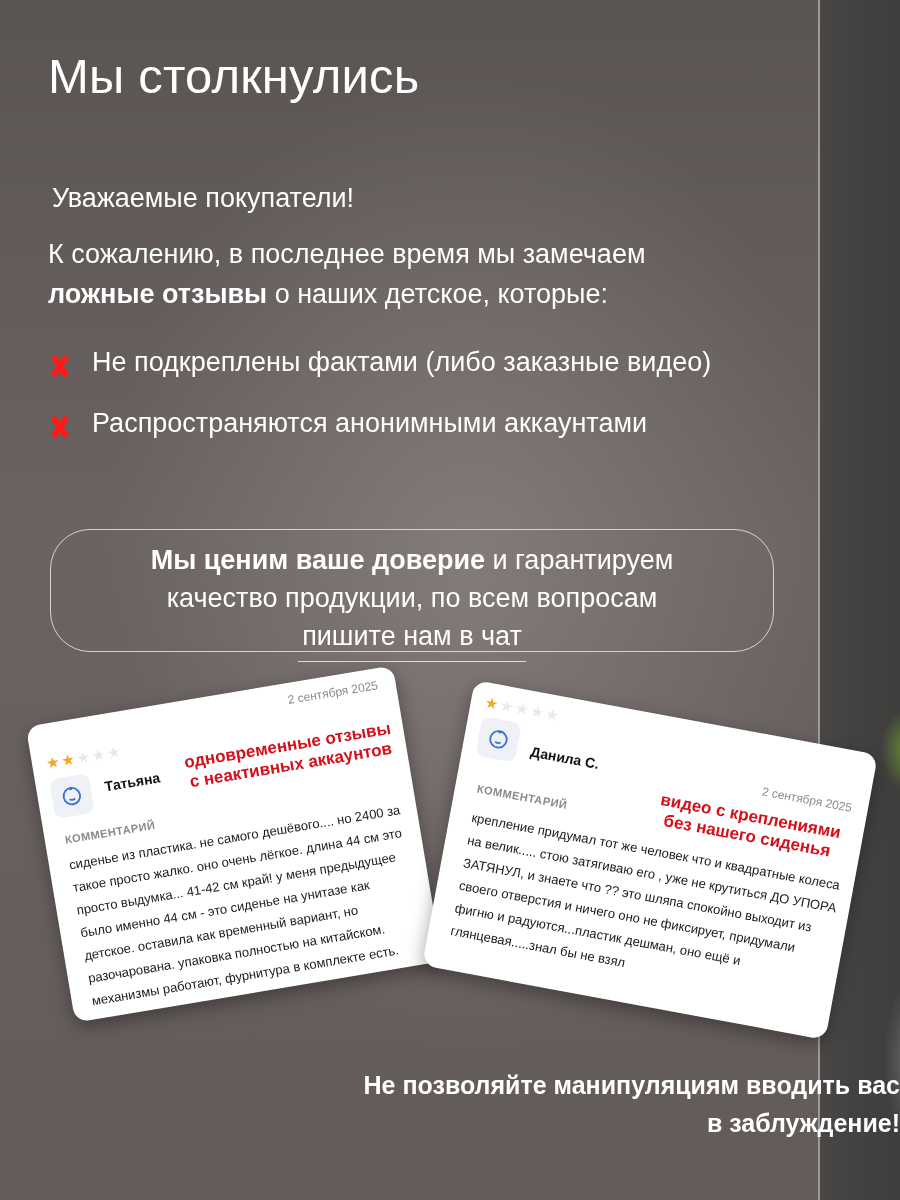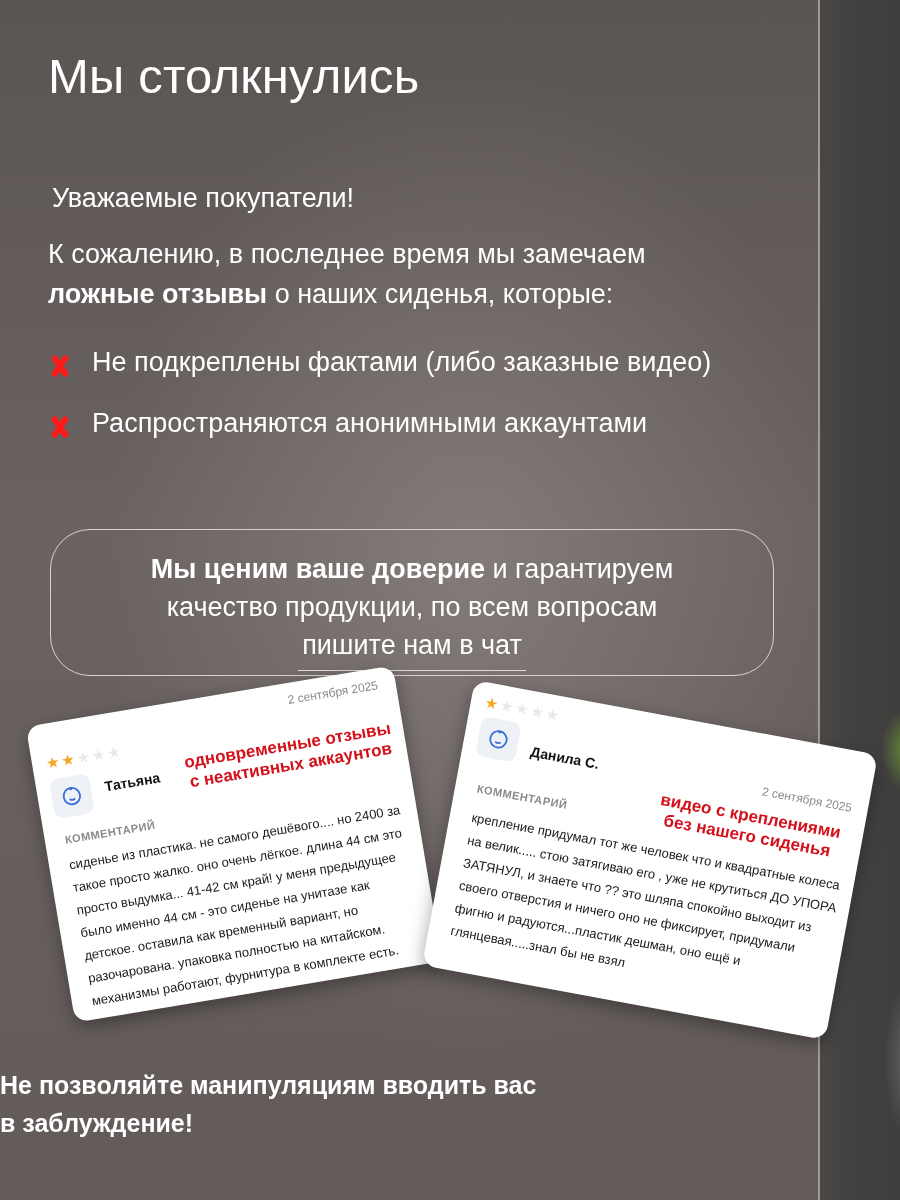--- a/index.html
+++ b/index.html
@@ -23,22 +23,22 @@
   .intro { position:absolute; left:48px; top:234px; font-size:27px; line-height:40px; }
   .intro b { font-weight:700; }
 
   .bullets { position:absolute; left:48px; top:342px; margin:0; padding:0; list-style:none; }
   .bullets li { display:flex; align-items:flex-end; height:36px; margin-bottom:25px; font-size:27px; white-space:nowrap; }
   .xicon { width:24px; height:24px; margin-right:20px; position:relative; }
   .xicon::before, .xicon::after { content:""; position:absolute; left:9px; top:0; width:6px; height:24px; background:#ff1a1a; border-radius:2px; }
   .xicon::before { transform:rotate(35deg); }
   .xicon::after { transform:rotate(-35deg); }
 
-  .trust-box { position:absolute; left:50px; top:529px; width:724px; height:147px; border:1.5px solid #d8d2cf; border-radius:40px;
-    box-sizing:border-box; text-align:center; font-size:27px; line-height:38px; padding-top:20px; }
+  .trust-box { position:absolute; left:50px; top:529px; width:724px; height:123px; border:1.5px solid #d8d2cf; border-radius:40px;
+    box-sizing:border-box; text-align:center; font-size:27px; line-height:38px; padding-top:11px; }
   .trust-box b { font-weight:700; }
   .chat-link { display:inline-block; border-bottom:1.5px solid #e0dbd8; padding-bottom:6px; padding-left:4px; padding-right:4px; }
 
   .card { position:absolute; background:#fff; border-radius:14px; color:#222; box-shadow:0 6px 18px rgba(0,0,0,0.35); }
   .card1 { left:48px; top:694px; width:372px; height:300px; transform:rotate(-9.5deg); }
   .card2 { left:445px; top:715px; width:410px; height:290px; transform:rotate(10.5deg); }
   .stars { position:absolute; display:flex; gap:2px; font-size:15px; line-height:15px; }
   .star { color:#e6e9ee; }
   .star.on { color:#f5a623; }
   .avatar { position:absolute; width:40px; height:40px; border-radius:9px; background:#eef1f6; display:flex; align-items:center; justify-content:center; }
@@ -57,42 +57,42 @@
   .card1 .body-text { left:20px; top:132px; width:340px; }
 
   .card2 .stars { left:14px; top:12px; }
   .card2 .avatar { left:14px; top:34px; }
   .card2 .name { left:68px; top:52px; }
   .card2 .date { right:16px; top:50px; }
   .card2 .note { right:14px; top:74px; width:200px; }
   .card2 .label { left:22px; top:100px; }
   .card2 .body-text { left:22px; top:124px; width:380px; }
 
-  .closing { position:absolute; left:0; width:900px; top:1066px; text-align:left; font-size:25px; line-height:38px; font-weight:700; }
+  .closing { position:absolute; left:0; width:900px; top:1066px; text-align:right; font-size:25px; line-height:38px; font-weight:700; }
   .closing span { display:block; }
 </style>
 </head>
 <body>
 
 <div class="bg"></div>
 <div class="bg-right">
   <div class="plant"></div>
   <div class="vase"></div>
 </div>
 <div class="bg-line"></div>
 
 <h1 class="title" style="margin:0;">
   <span>Мы столкнулись</span><br>
 </h1>
 
 <div class="greeting">Уважаемые покупатели!</div>
 
 <div class="intro">
   <span>К сожалению, в последнее время мы замечаем</span><br>
-  <b>ложные отзывы</b><span> о наших сиденья, которые:</span>
+  <b>ложные отзывы</b><span> о наших детское, которые:</span>
 </div>
 
 <ul class="bullets">
   <li>
     <span class="xicon"></span>
     <span>Не подкреплены фактами (либо заказные видео)</span>
   </li>
   <li>
     <span class="xicon"></span>
     <span>Распространяются анонимными аккаунтами</span>

